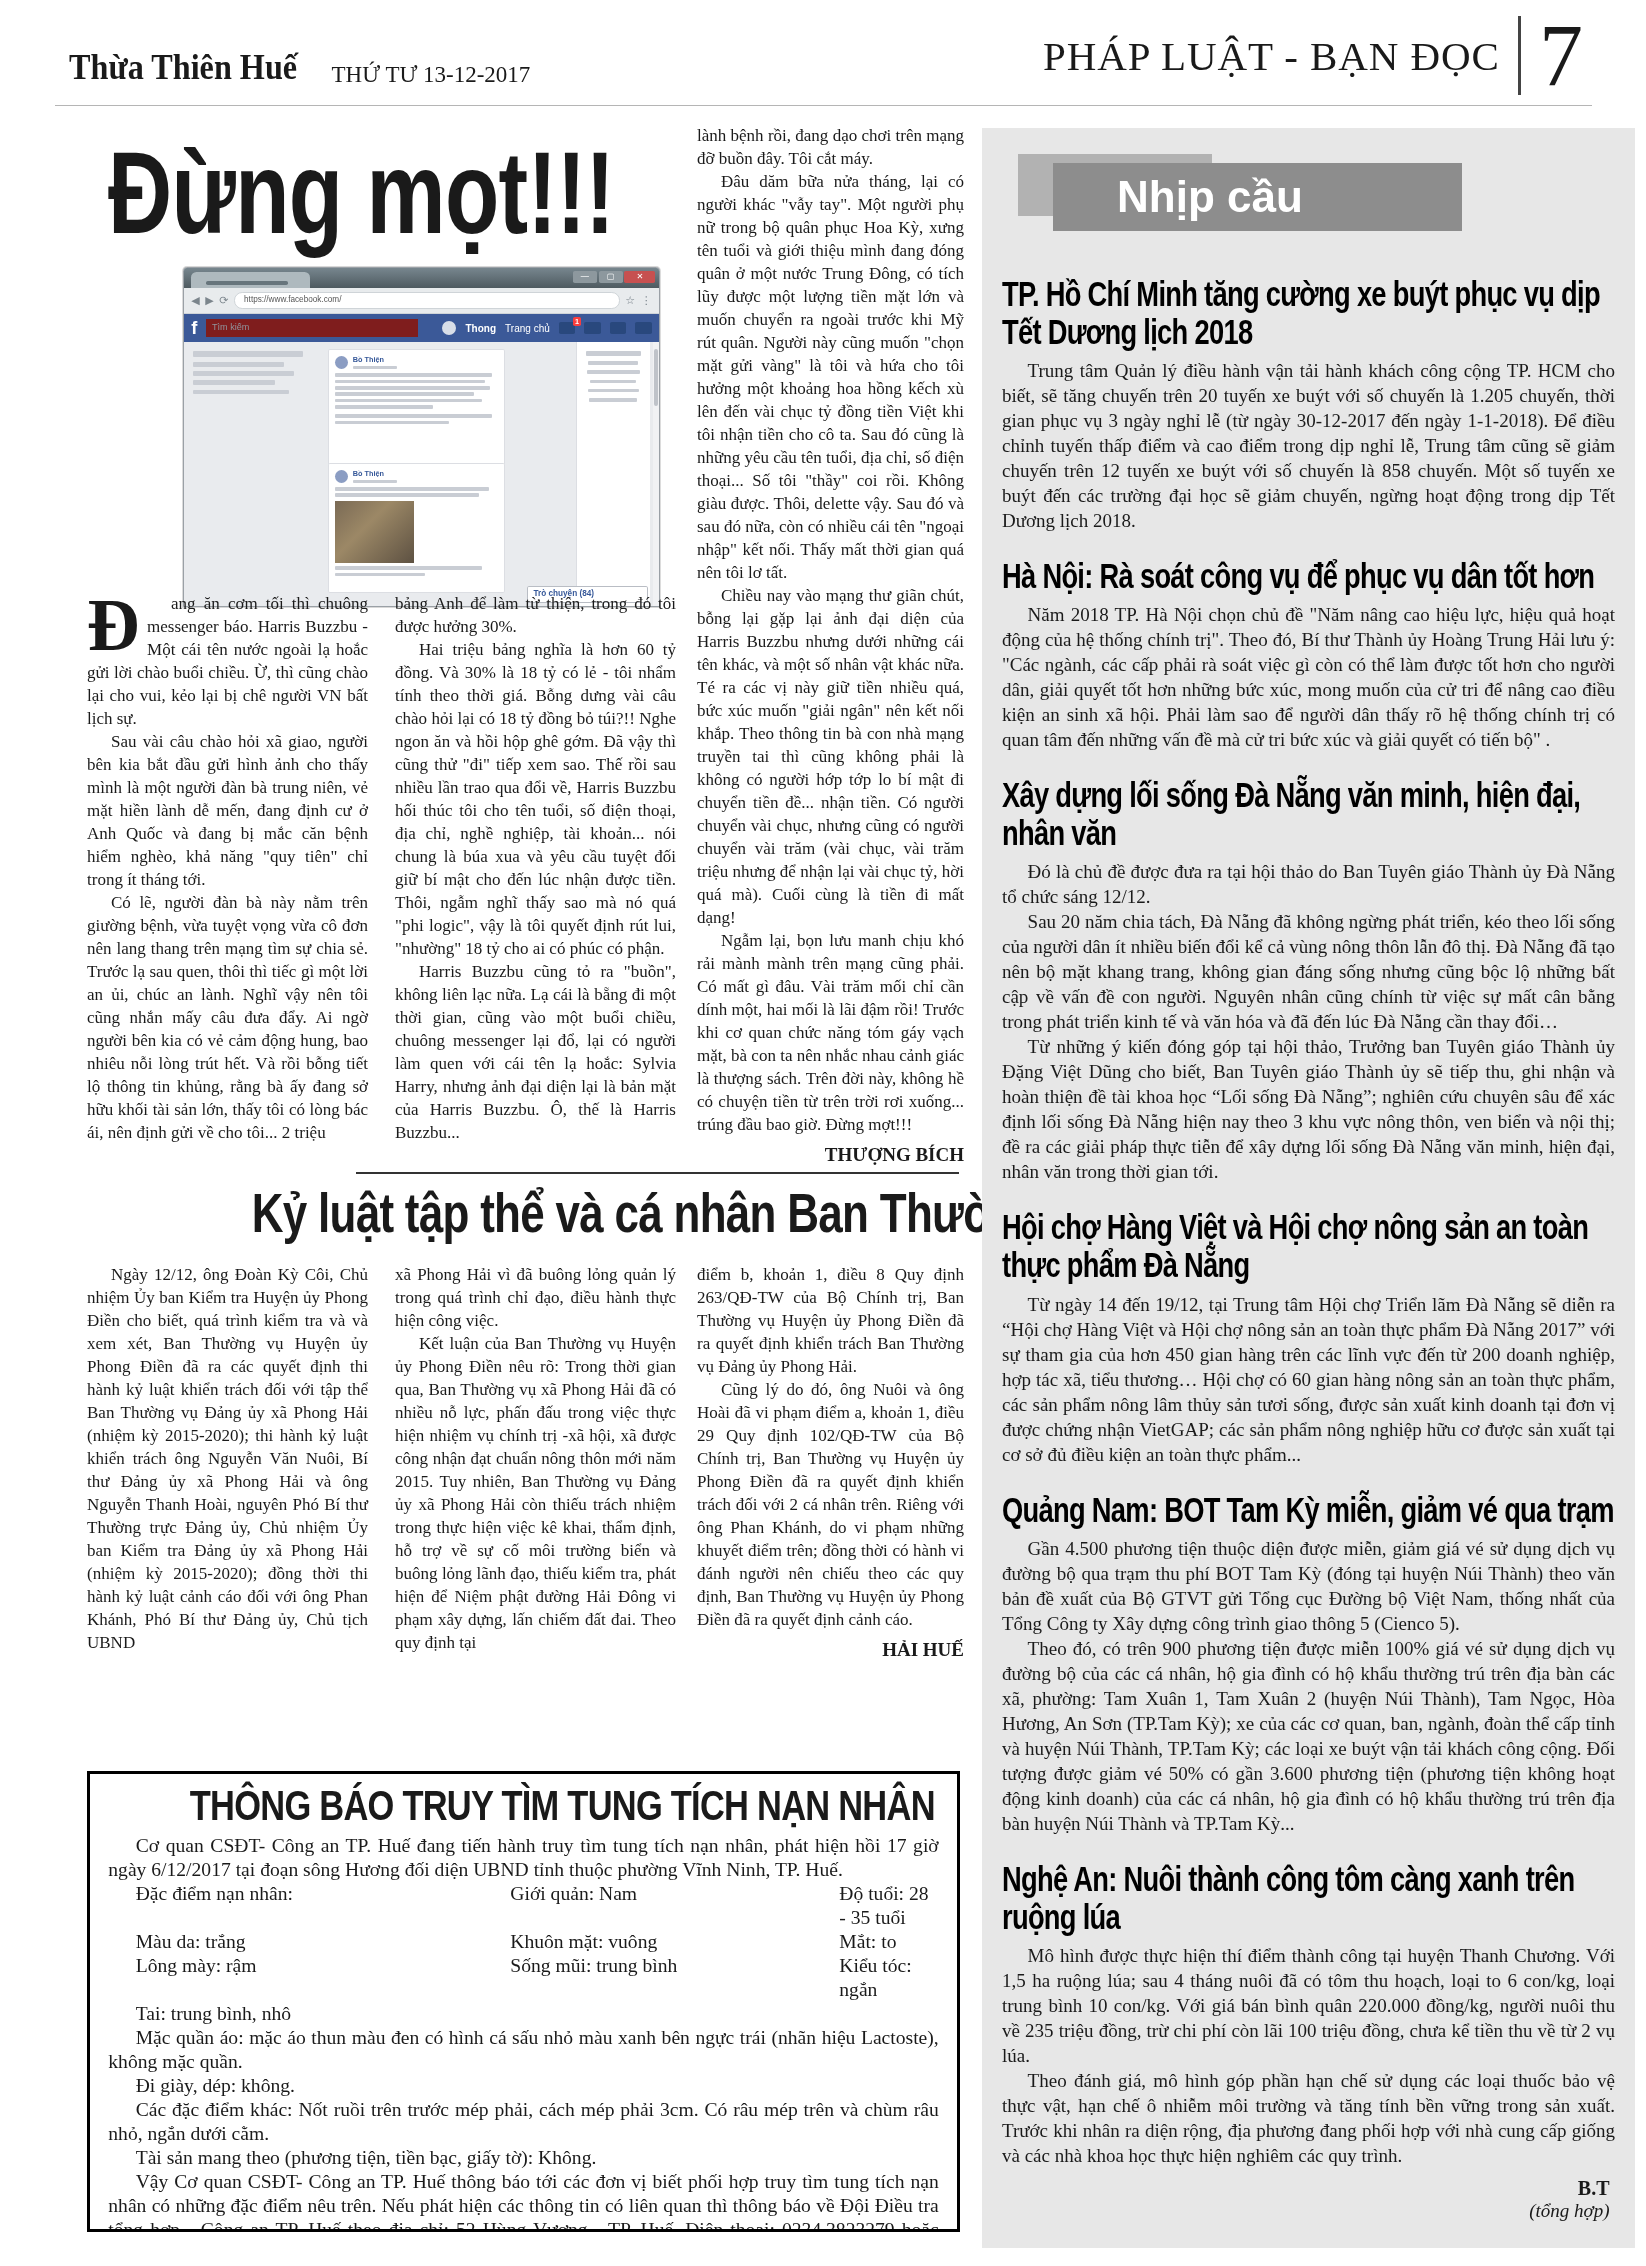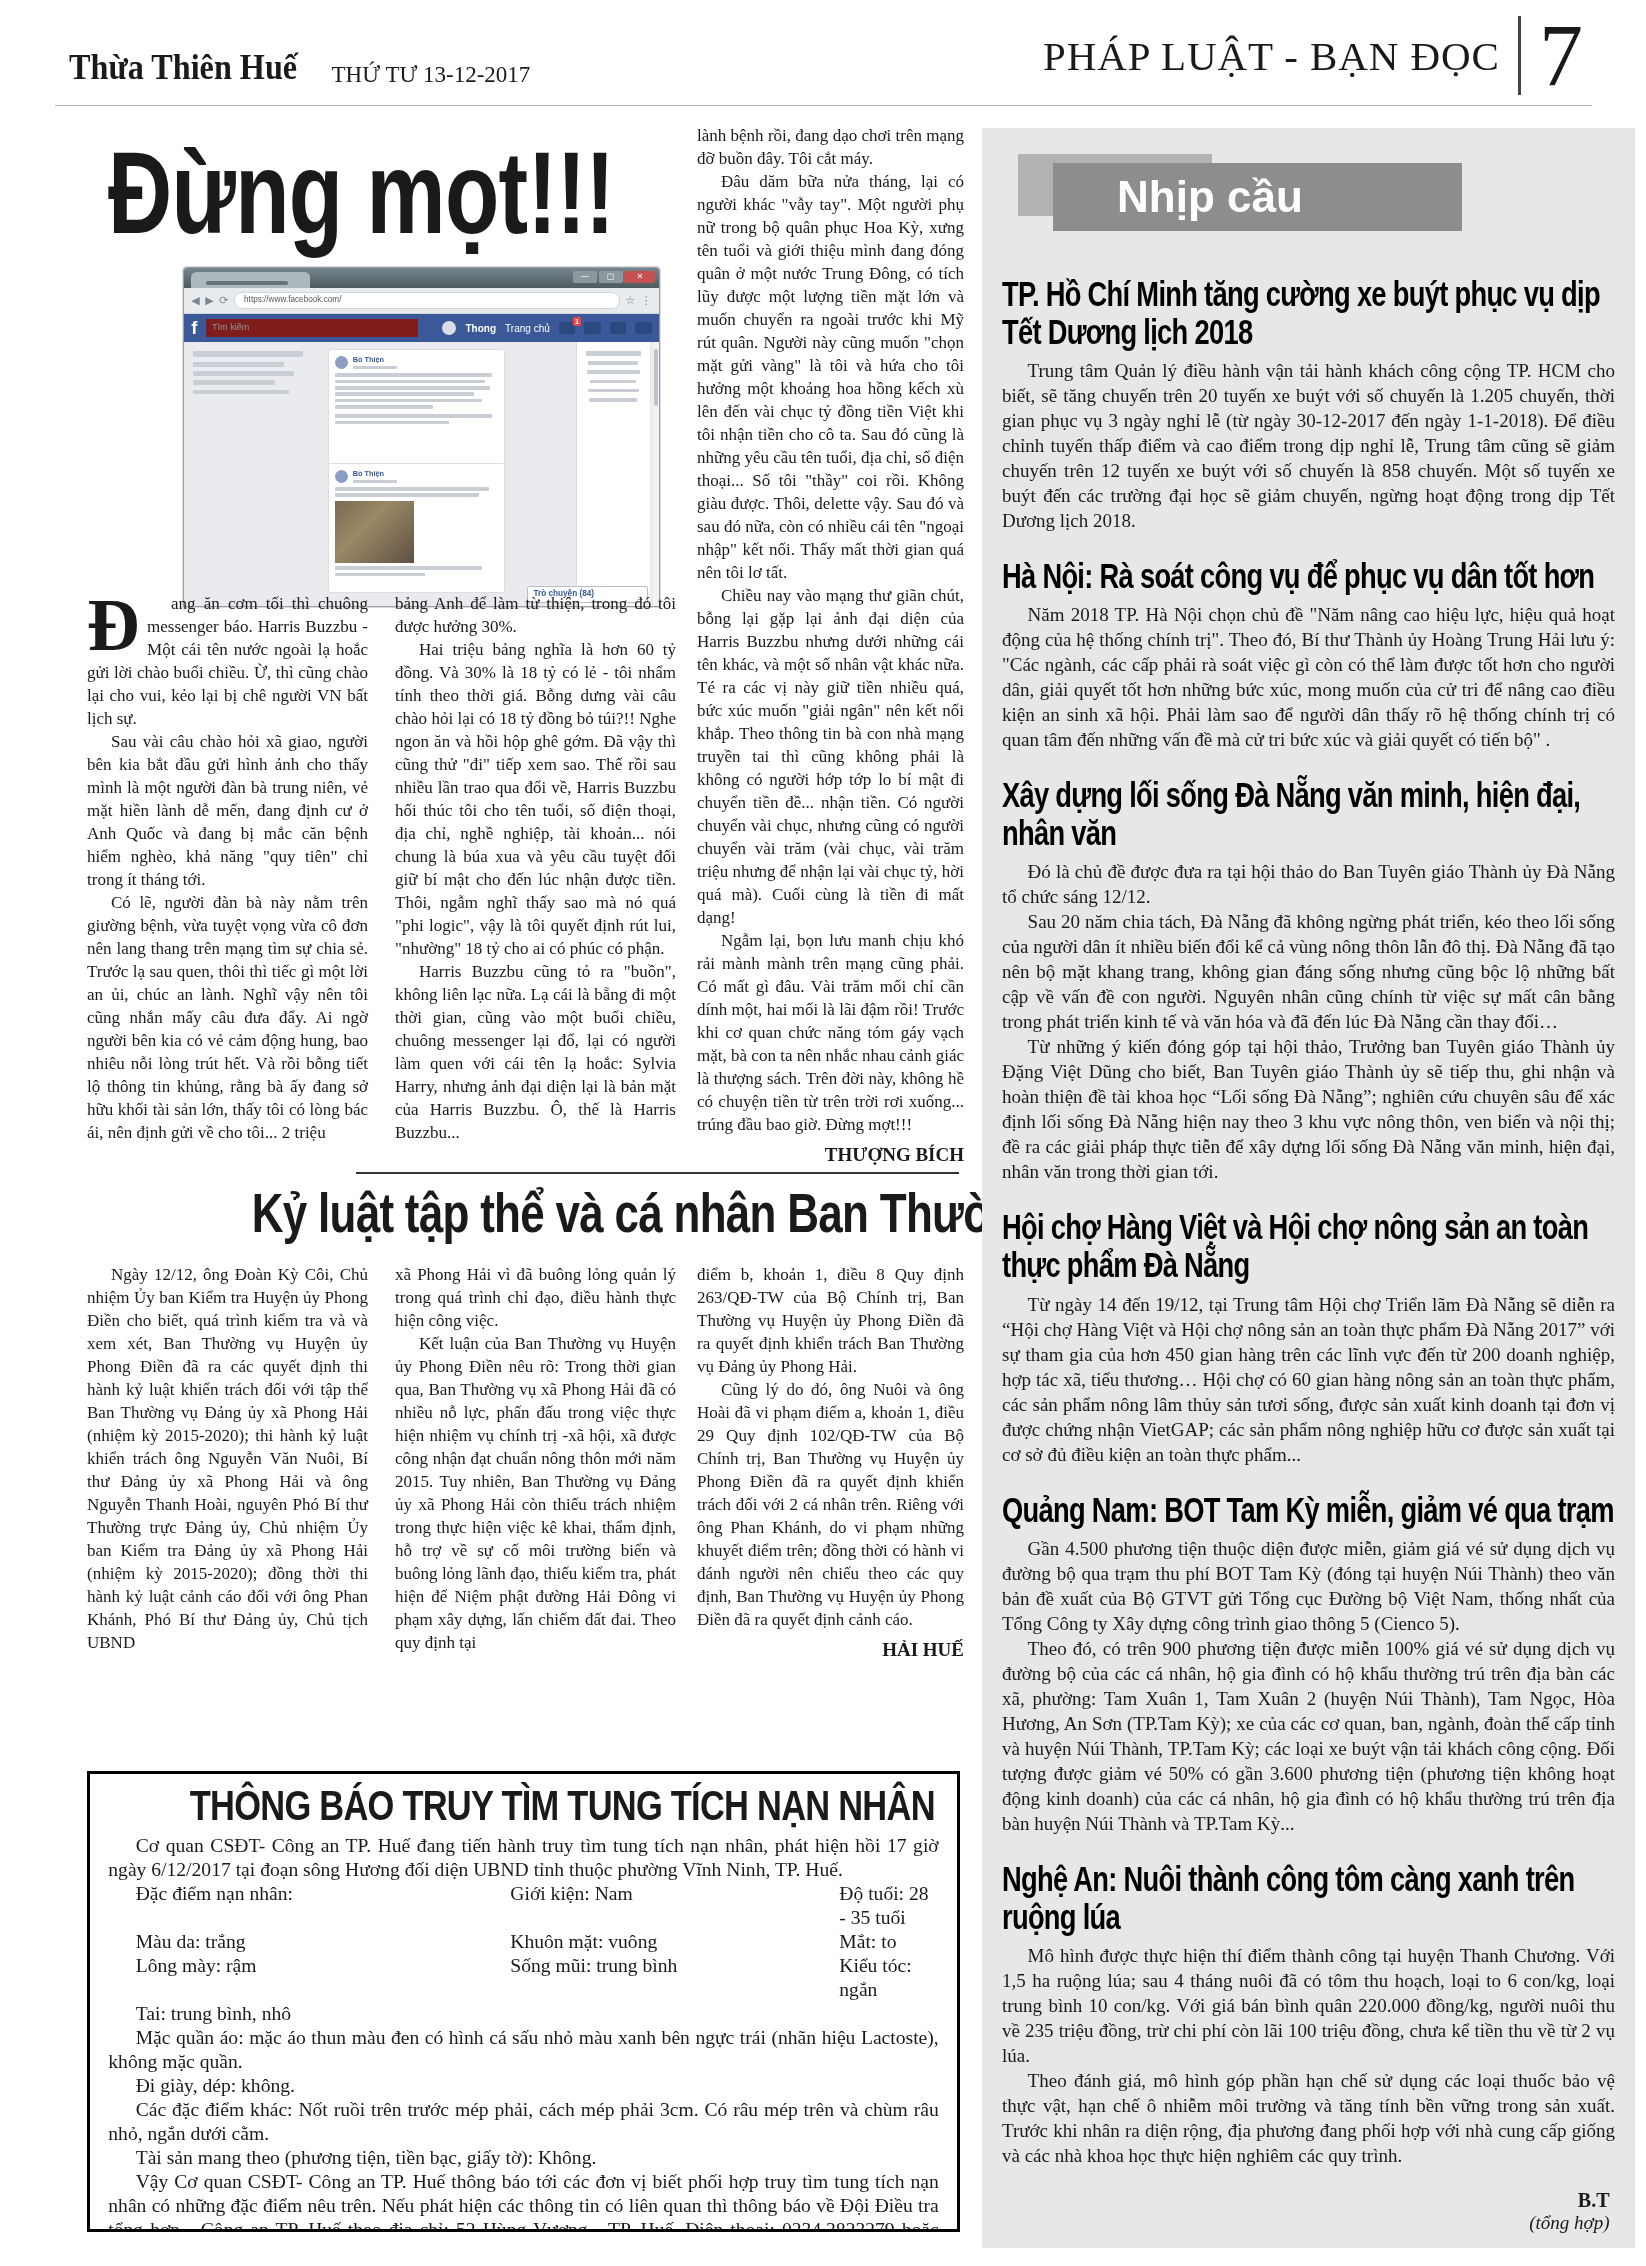--- a/index.html
+++ b/index.html
@@ -38,21 +38,21 @@
   .sidebar{background:#e7e7e7;overflow:hidden;padding:0 20px;box-sizing:border-box;}
   .nhip-wrap{position:relative;height:97px;margin-top:25.6px;}
   .nhip-light{position:absolute;left:16.4px;top:0;width:194px;height:62px;background:#b2b2b2;}
   .nhip-dark{position:absolute;left:51px;top:9.1px;width:409px;height:68px;background:#8d8d8d;
              color:#fff;font-family:"Liberation Sans",sans-serif;font-weight:bold;font-size:44px;
              line-height:68px;padding-left:64px;box-sizing:border-box;letter-spacing:0;}
   .sb-title{font-family:"Liberation Sans",sans-serif;font-weight:bold;font-size:35px;line-height:38px;
             letter-spacing:-0.9px;width:128%;transform:scaleX(.78);transform-origin:0 0;margin:24px 0 7.3px 0;color:#000;}
   .sb-body{font-size:19px;line-height:25px;text-align:justify;}
   .sb-body p{margin:0;text-indent:25.6px;}
-  .sb-byline{text-align:right;font-weight:bold;font-size:20px;margin-top:21px;padding-right:5.5px;}
+  .sb-byline{text-align:right;font-weight:bold;font-size:20px;margin-top:9px;padding-right:5.5px;}
   .sb-note{text-align:right;font-style:italic;font-size:19px;padding-right:5.5px;}
   
   .fbwin{border:0.9px solid #9aa0a6;border-radius:3.7px 3.7px 0 0;overflow:hidden;background:#e9ebee;
          font-family:"Liberation Sans",sans-serif;box-shadow:0 0 0 0.9px #d8d8d8;}
   .fb-titlebar{height:20px;background:linear-gradient(#77868e,#4e5a60);position:relative;}
   .fb-tab{position:absolute;left:7.3px;top:3.7px;width:119px;height:16.4px;background:#aeb9be;border-radius:5.5px 5.5px 0 0;}
   .fb-tabline{position:absolute;left:14.6px;top:9.1px;width:82px;height:4.6px;background:#67757c;border-radius:1.8px;}
   .winbtns{position:absolute;right:3.7px;top:2.7px;display:flex;gap:1.8px;}
   .winbtn{width:24px;height:12px;background:#8d989e;border-radius:1.8px;color:#fff;font-size:8.2px;line-height:11px;text-align:center;}
   .winbtn.close{background:#c75050;width:31px;}
@@ -237,21 +237,21 @@
     <div class="byline">HẢI HUẾ</div>
   </div>
 
   <div class="abs nbox" style="left:87px;top:1771px;width:873px;height:461px;">
     <div class="nbox-title"><span class="cond">THÔNG BÁO TRUY TÌM TUNG TÍCH NẠN NHÂN</span></div>
     <div class="nbody">
         <p>Cơ quan CSĐT- Công an TP. Huế đang tiến hành truy tìm tung tích nạn nhân, phát hiện hồi 17 giờ ngày 6/12/2017 tại đoạn sông Hương đối diện UBND tỉnh thuộc phường Vĩnh Ninh, TP. Huế.</p>
       </div>
     <div class="ngrid">
       <div>Đặc điểm nạn nhân:</div>
-      <div>Giới kiện: Nam</div>
+      <div>Giới quản: Nam</div>
       <div>Độ tuổi: 28 - 35 tuổi</div>
       <div>Màu da: trắng</div>
       <div>Khuôn mặt: vuông</div>
       <div>Mắt: to</div>
       <div>Lông mày: rậm</div>
       <div>Sống mũi: trung bình</div>
       <div>Kiểu tóc: ngắn</div>
       <div>Tai: trung bình, nhô</div>
       <div></div>
     </div>

